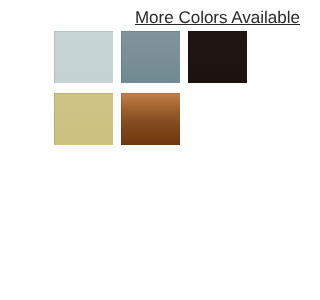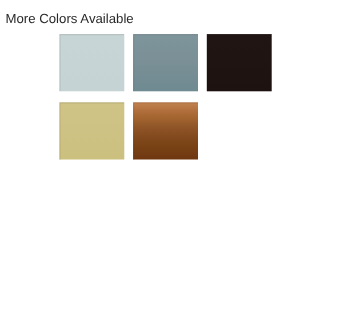--- a/index.html
+++ b/index.html
@@ -24,26 +24,27 @@
     height: 300px;
     background: #ffffff;
   }
   .panel-title {
     position: absolute;
     left: 0;
     top: 10.5px;
     width: 300px;
     padding-left: 5px;
     box-sizing: border-box;
-    text-align: left;
-    font-size: 12px;
+    text-align: right;
+    font-size: 17px;
     line-height: 13px;
     color: #282828;
     letter-spacing: 0px;
     white-space: nowrap;
+    text-decoration: underline;
   }
   .swatch-grid {
     position: absolute;
     left: 54px;
     top: 31px;
     width: 192px;
     height: 114px;
   }
   .swatch {
     position: absolute;

